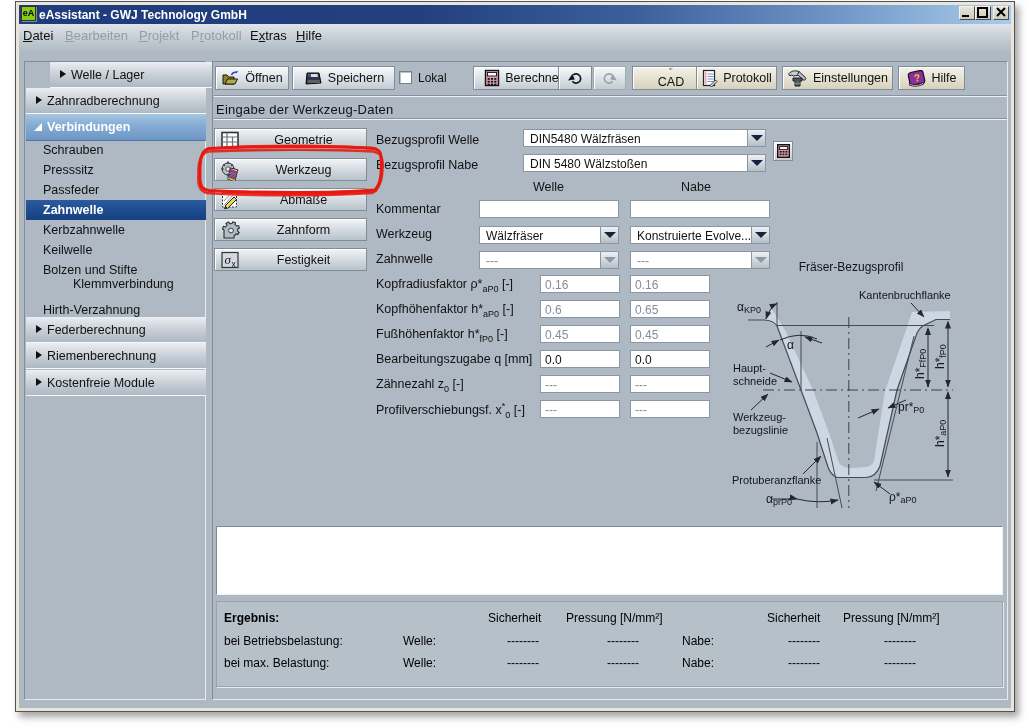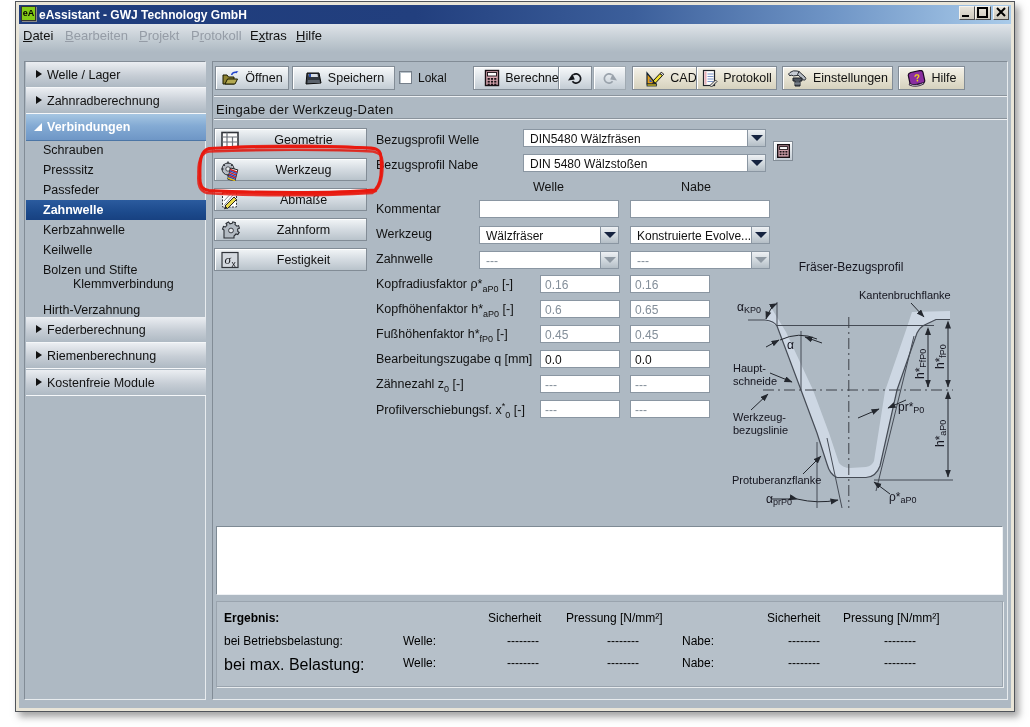--- a/index.html
+++ b/index.html
@@ -92,21 +92,21 @@
     <span class="mi" style="left:4px;"><u>D</u>atei</span>
     <span class="mi dis" style="left:46px;"><u>B</u>earbeiten</span>
     <span class="mi dis" style="left:120px;"><u>P</u>rojekt</span>
     <span class="mi dis" style="left:172px;">P<u>r</u>otokoll</span>
     <span class="mi" style="left:231px;">E<u>x</u>tras</span>
     <span class="mi" style="left:277px;"><u>H</u>ilfe</span>
   </div>
   <div class="abs" id="content"></div>
 
   <div class="abs" id="sidebar">
-    <div class="shead" style="top:0px;">
+    <div class="shead" style="top:0px;margin-left:24px;">
         <i class="tri-r"></i>
         <span class="lbl">Welle / Lager</span>
       </div>
     <div class="shead" style="top:26px;">
         <i class="tri-r"></i>
         <span class="lbl">Zahnradberechnung</span>
       </div>
     <div class="shead" id="vb" style="top:52px;height:27px;">
         <i class="tri-e"></i>
         <span class="lbl">Verbindungen</span>
@@ -197,21 +197,21 @@
         <path d="M8.2,3.9 A4.6,4.6 0 1 1 7.4,10.3" fill="none" stroke="#16181c" stroke-width="1.7"></path>
         <path d="M3.0,9.4 L7.4,2.8 L9.8,8.4 Z" fill="#16181c"></path>
       </svg>
     </div>
   <div class="btn" style="left:593px; top:66px; width:33px; border-color:#a0aab2;">
     <svg width="20" height="14" viewBox="0 0 20 14">
         <path d="M11.8,3.9 A4.6,4.6 0 1 0 12.6,10.3" fill="none" stroke="#9aa3ac" stroke-width="1.7"></path>
         <path d="M17.0,9.4 L12.6,2.8 L10.2,8.4 Z" fill="#9aa3ac"></path>
       </svg>
     </div>
-  <div class="btn beige" style="left:632px; top:66px; width:78px;">
+  <div class="btn beige" style="left:632px; top:66px; width:78px;flex-direction:column;">
     <svg width="20" height="19" viewBox="0 0 20 19">
         <path d="M2,15 L2,4 L11,15 Z" fill="#e8a018" stroke="#123" stroke-width="1.2"></path>
         <path d="M4.5,13 L4.5,9.5 L7.5,13 Z" fill="#3a62b8"></path>
         <rect x="2" y="15" width="9.5" height="2" fill="#f0d020" stroke="#123" stroke-width="0.8"></rect>
         <path d="M8,12 L15,4.5 L17.5,6.5 L10.5,14 Z" fill="#f2e030" stroke="#111" stroke-width="1"></path>
         <path d="M8,12 L10.5,14 L7.2,15 Z" fill="#222"></path>
         <path d="M15,4.5 L16.2,3.2 L18.8,5.2 L17.5,6.5 Z" fill="#e8e8ee" stroke="#111" stroke-width="0.9"></path>
       </svg>
     <span>CAD</span>
     </div>
@@ -474,21 +474,21 @@
   <div class="erow" style="left:566px; top:611px; font-size:12px;">Pressung [N/mm²]</div>
   <div class="erow" style="left:767px; top:611px; font-size:12px;">Sicherheit</div>
   <div class="erow" style="left:843px; top:611px; font-size:12px;">Pressung [N/mm²]</div>
   <div class="erow" style="left:224px; top:634px; font-size:12px;">bei Betriebsbelastung:</div>
   <div class="erow" style="left:403px; top:634px; font-size:12px;">Welle:</div>
   <div class="erow" style="left:507px; top:634px; font-size:12px;">--------</div>
   <div class="erow" style="left:607px; top:634px; font-size:12px;">--------</div>
   <div class="erow" style="left:682px; top:634px; font-size:12px;">Nabe:</div>
   <div class="erow" style="left:788px; top:634px; font-size:12px;">--------</div>
   <div class="erow" style="left:884px; top:634px; font-size:12px;">--------</div>
-  <div class="erow" style="left:224px; top:656px; font-size:16px;">bei max. Belastung:</div>
+  <div class="erow" style="left:224px; top:656px; font-size:12px;">bei max. Belastung:</div>
   <div class="erow" style="left:403px; top:656px; font-size:12px;">Welle:</div>
   <div class="erow" style="left:507px; top:656px; font-size:12px;">--------</div>
   <div class="erow" style="left:607px; top:656px; font-size:12px;">--------</div>
   <div class="erow" style="left:682px; top:656px; font-size:12px;">Nabe:</div>
   <div class="erow" style="left:788px; top:656px; font-size:12px;">--------</div>
   <div class="erow" style="left:884px; top:656px; font-size:12px;">--------</div>
 
   <svg class="abs" id="redann" style="left:195px; top:140px;" width="195" height="62" viewBox="0 0 195 62">
     <g fill="none" stroke="#e8190f" stroke-linecap="round">
       <path stroke-width="3" d="M14,8.5 C60,6 130,6.5 176,8 C184,9 186.5,12 186,19 C187,32 186,44 180,50 C140,53.5 60,53 14,50.5 C6.5,49.5 4.5,45 5,36 C4.5,20 6,10.5 14,8.5 Z"></path>

